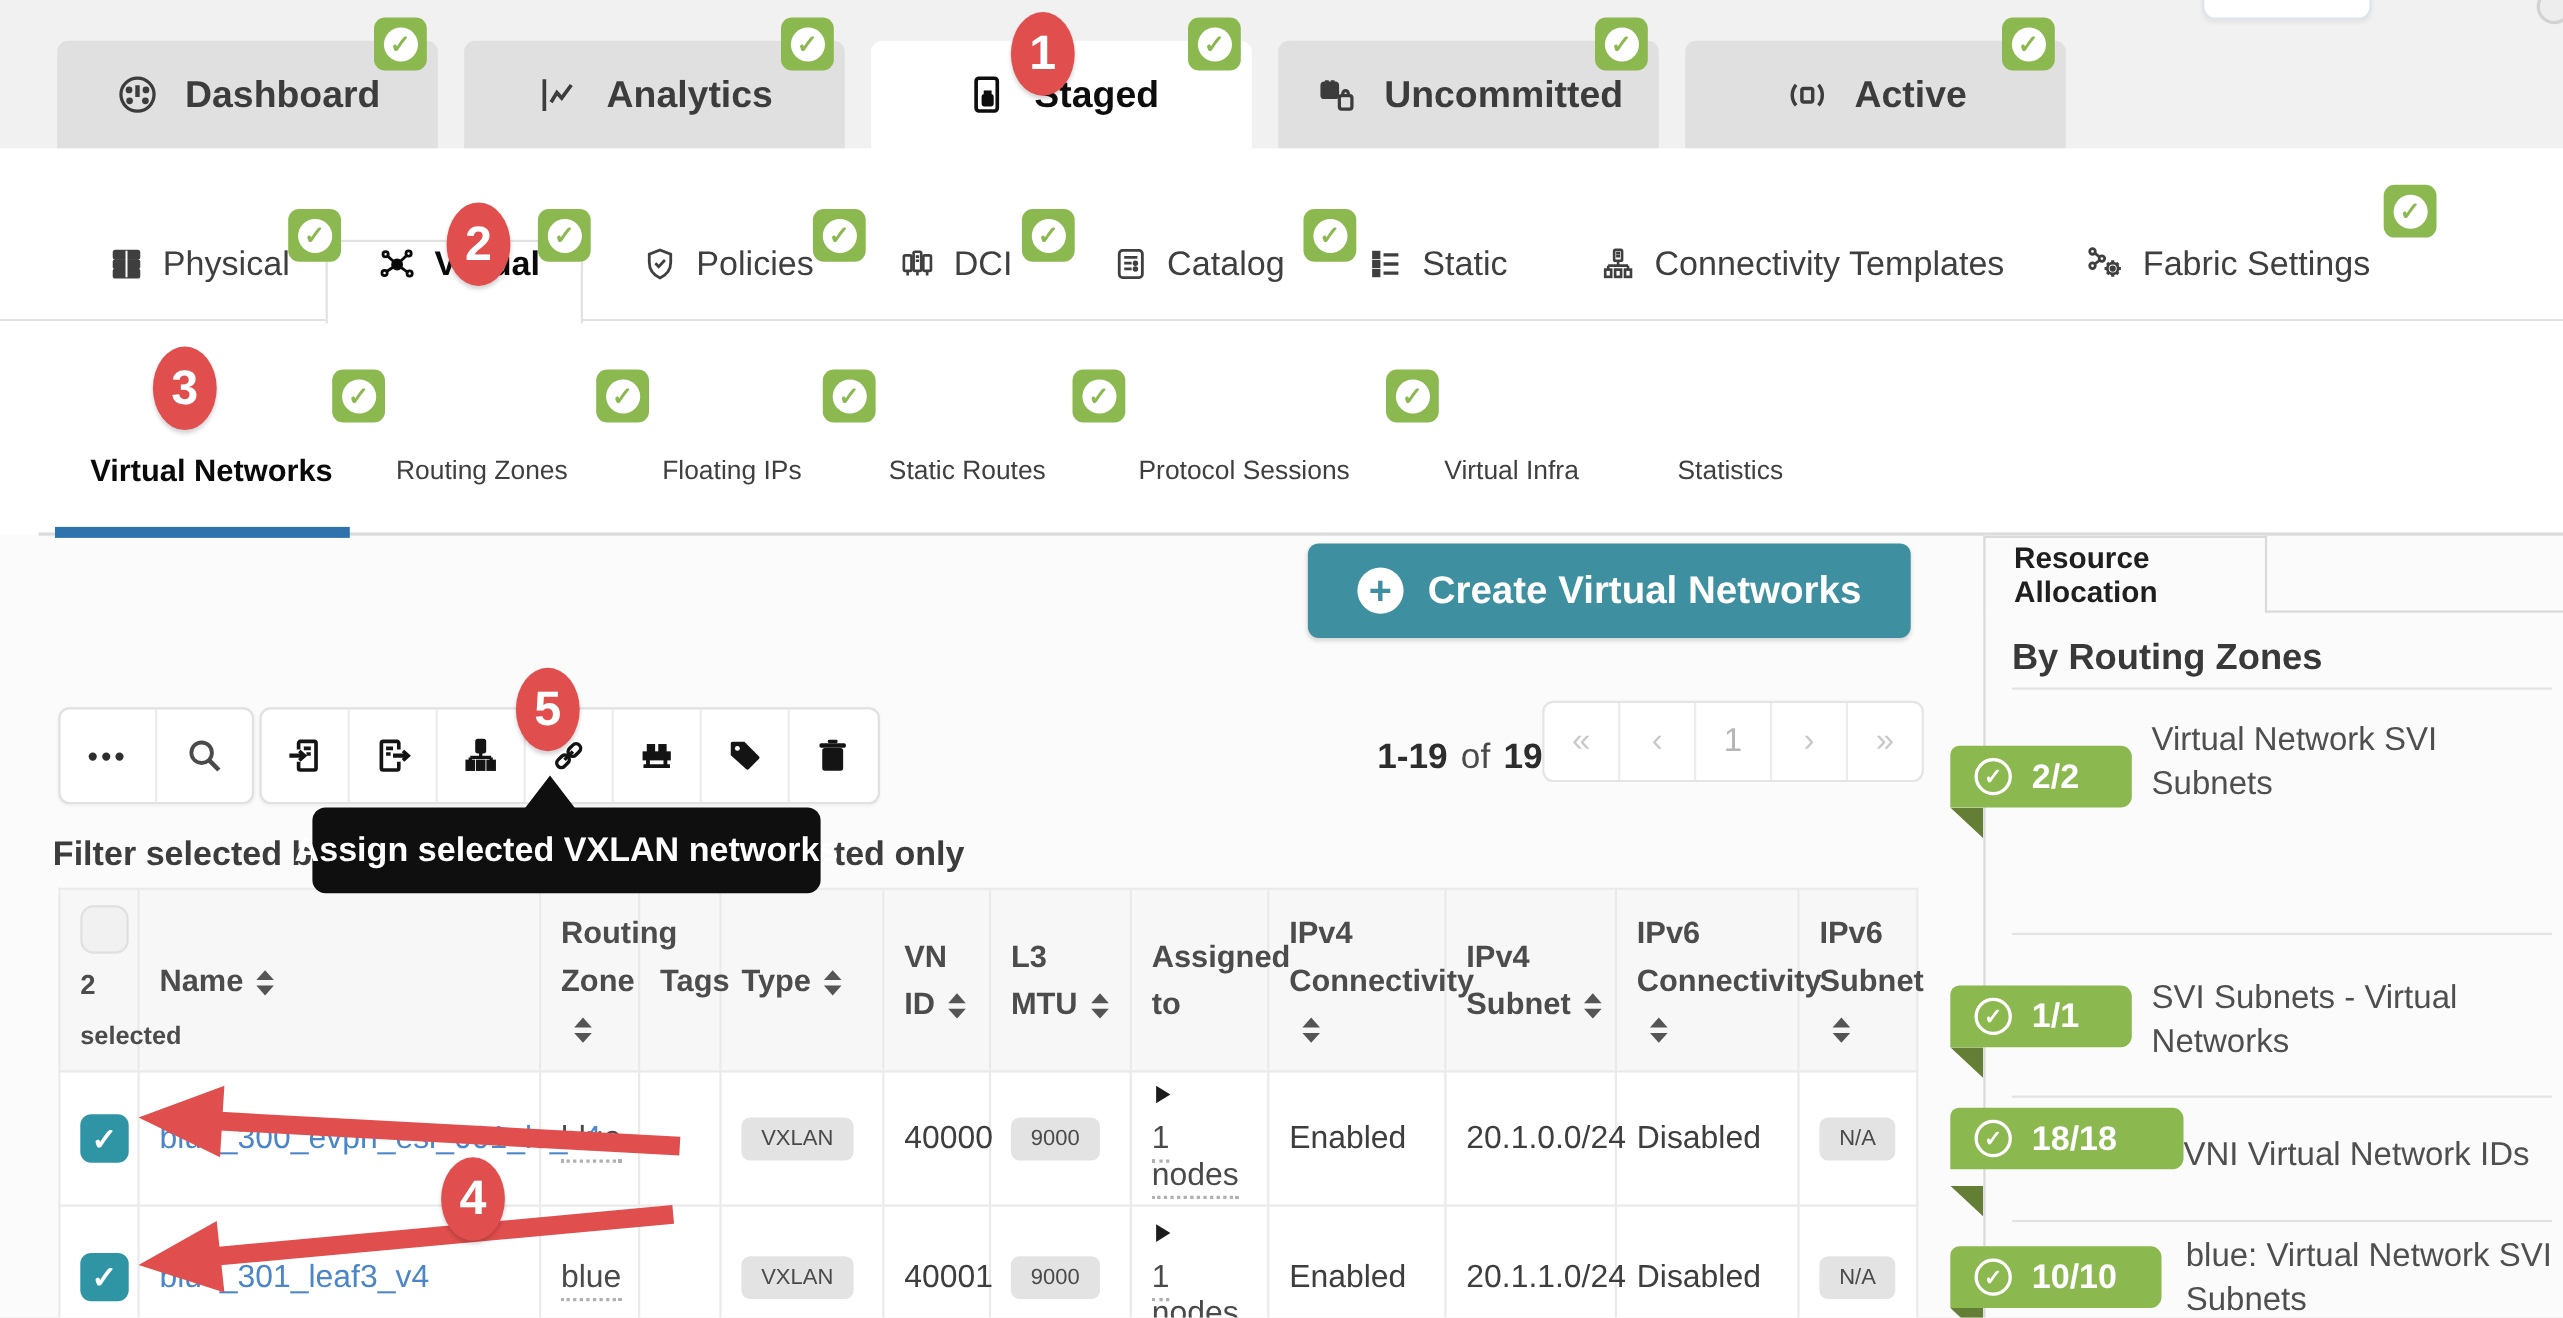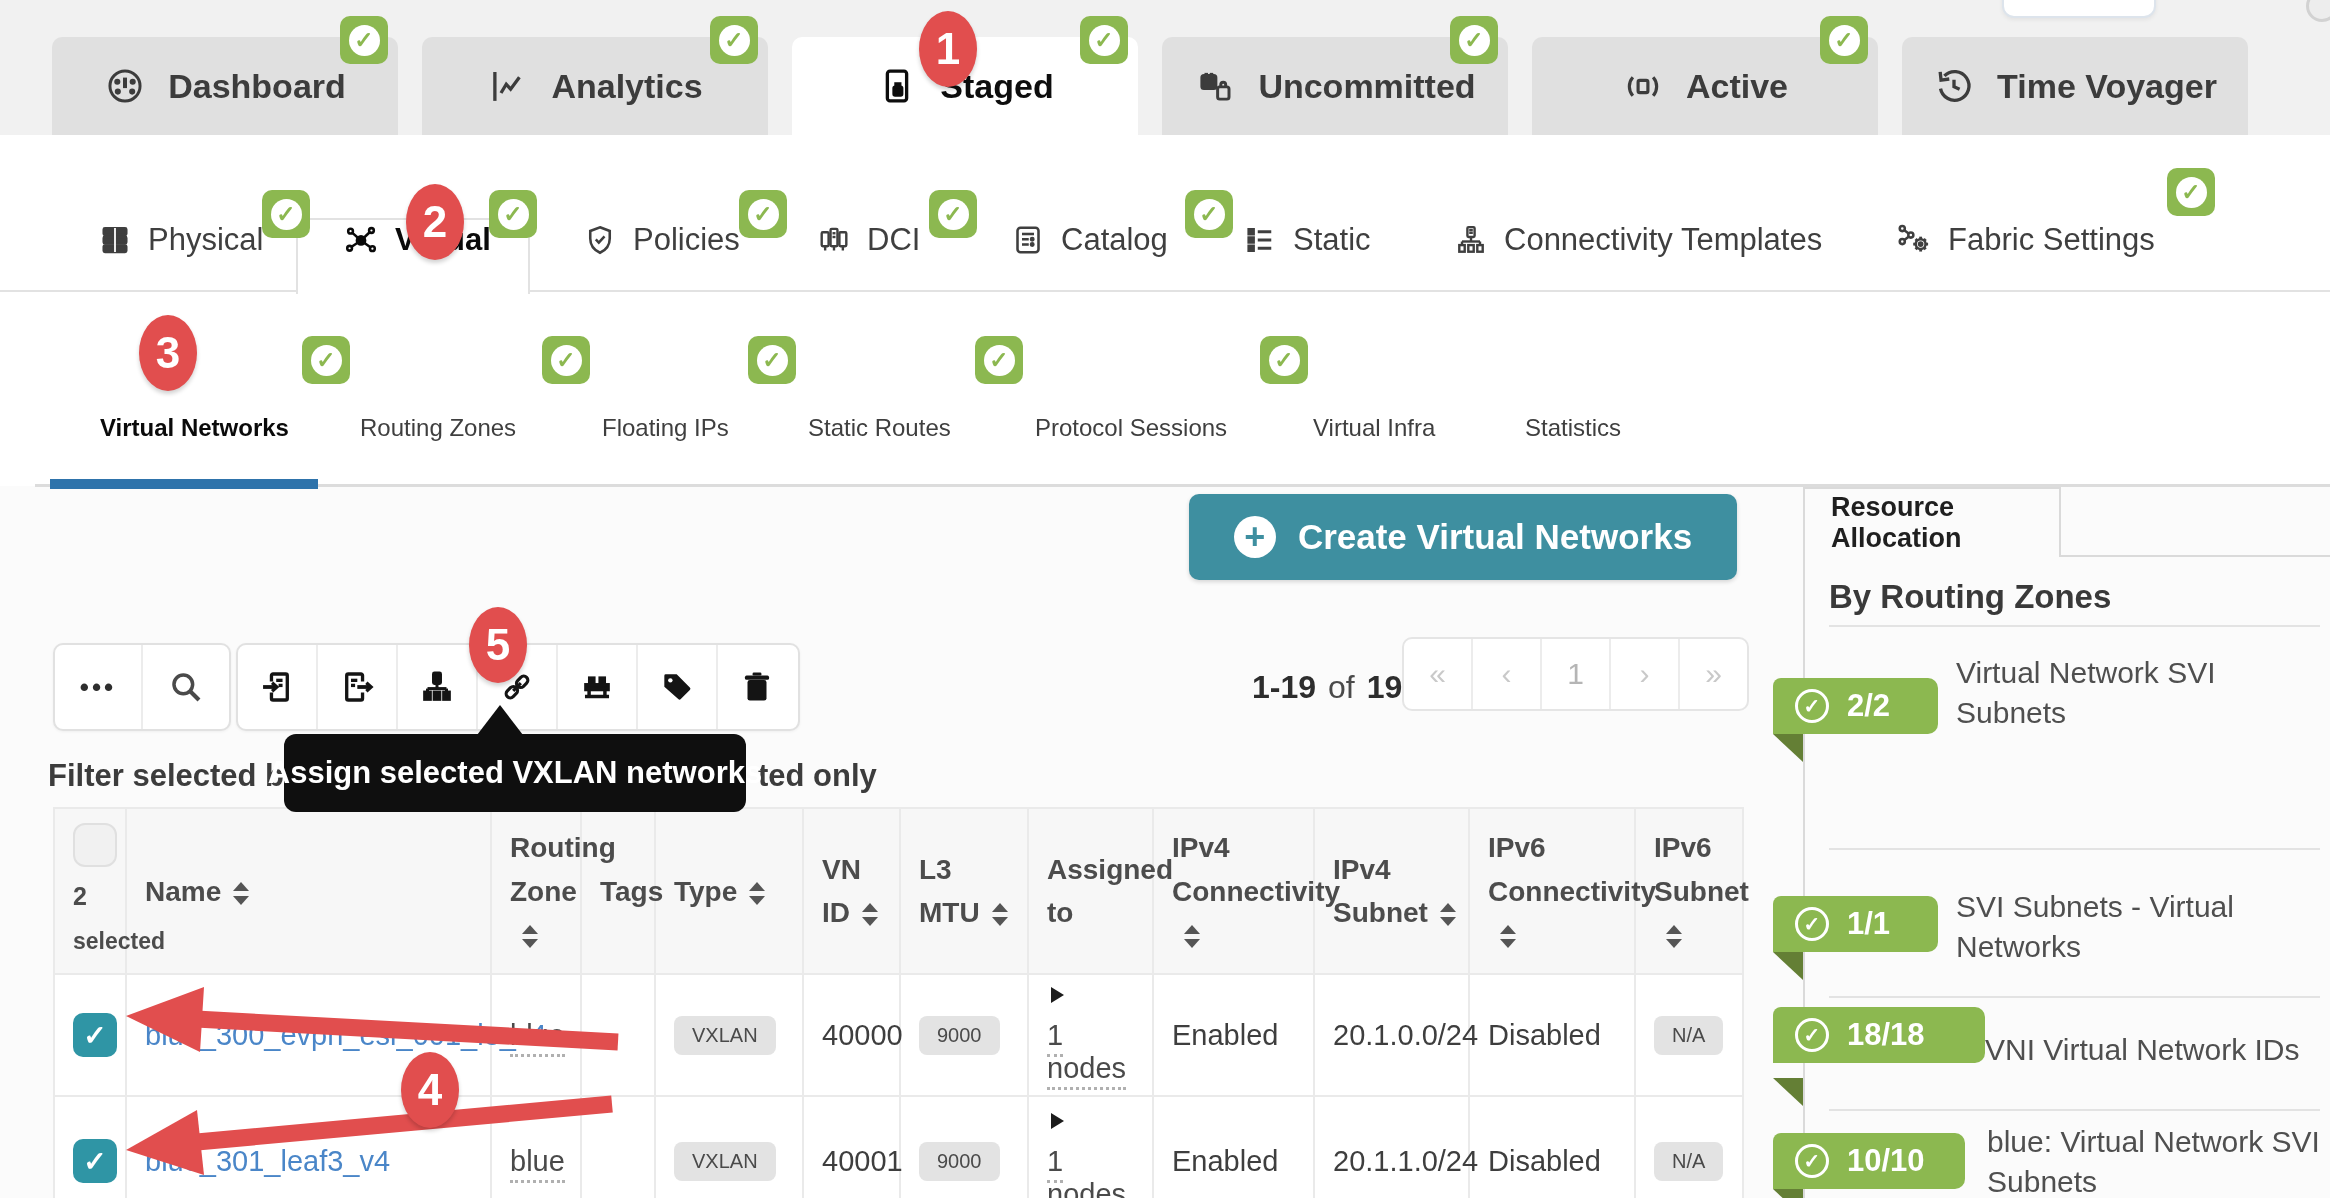--- a/index.html
+++ b/index.html
@@ -33,21 +33,21 @@
         border:2px solid #e2e2e2;border-bottom:none;box-sizing:border-box;z-index:5;}
   .tab2item{position:absolute;top:205px;height:70px;display:flex;align-items:center;gap:15px;
         font-size:31px;color:#3f3f3f;z-index:8;}
   .tab2item.active{color:#0a0a0a;font-weight:700;}
   
   .band3{position:absolute;left:0;top:292px;width:2330px;height:194px;background:#fff;}
   .band3-line{position:absolute;left:35px;top:484px;width:2295px;height:3px;background:#dcdcdc;}
   .blue-underline{position:absolute;left:50px;top:479px;width:268px;height:10px;background:#2e73ab;z-index:6;}
   .tab3item{position:absolute;top:400px;height:56px;display:flex;align-items:center;
         font-size:24px;color:#3f3f3f;z-index:8;}
-  .tab3item.active{color:#0a0a0a;font-weight:700;font-size:24px;margin-left:18px;}
+  .tab3item.active{color:#0a0a0a;font-weight:700;font-size:28px;}
   
   .create-btn{position:absolute;left:1189px;top:494px;width:548px;height:86px;background:#3e8fa0;
         border-radius:10px;display:flex;align-items:center;justify-content:center;gap:22px;
         color:#fff;font-size:35px;font-weight:700;box-shadow:0 2px 4px rgba(0,0,0,.15);cursor:pointer;}
   .create-btn .plus{width:42px;height:42px;border-radius:50%;background:#fff;color:#3e8fa0;
         display:flex;align-items:center;justify-content:center;font-size:36px;font-weight:700;line-height:1;}
   
   .tgroup{position:absolute;top:643px;height:88px;background:#fff;border:2px solid #e1e1e1;
         border-radius:10px;display:flex;box-sizing:border-box;box-shadow:0 1px 3px rgba(0,0,0,.05);}
   .tbtn{width:86px;display:flex;align-items:center;justify-content:center;
@@ -160,28 +160,20 @@
       </svg>
     <span>Uncommitted</span>
   </div>
   <div class="tab1" style="left:1532px">
     <svg width="42" height="42" viewBox="0 0 24 24" fill="none" stroke="currentColor" stroke-width="1.8">
         <rect x="9.2" y="8.8" width="5.6" height="7" rx="1"></rect>
         <path d="M6.2 7 a8 8 0 0 0 0 10.6"></path>
         <path d="M17.8 7 a8 8 0 0 1 0 10.6"></path>
       </svg>
     <span>Active</span>
-  </div>
-  <div class="tab1" style="left:1902px">
-    <svg width="42" height="42" viewBox="0 0 24 24" fill="none" stroke="currentColor" stroke-width="1.9">
-        <path d="M6.5 6.2 a8.2 8.2 0 1 1 -2.2 7.3"></path>
-        <polyline points="4.1,3.9 4.6,8.6 9.3,8"></polyline>
-        <polyline points="12,8.4 12,12.4 15.2,13.9"></polyline>
-      </svg>
-    <span>Time Voyager</span>
   </div>
 
   <div class="gbadge" style="left:340px;top:16px">
       <span class="c"></span>
     </div>
   <div class="gbadge" style="left:710px;top:16px">
       <span class="c"></span>
     </div>
   <div class="gbadge" style="left:1080px;top:16px">
       <span class="c"></span>

